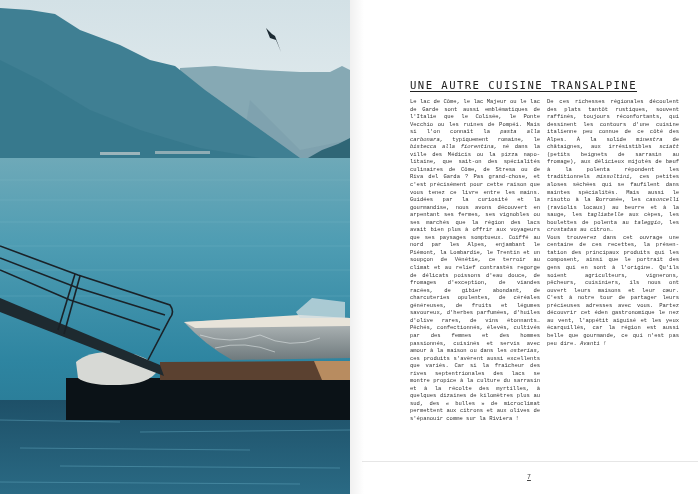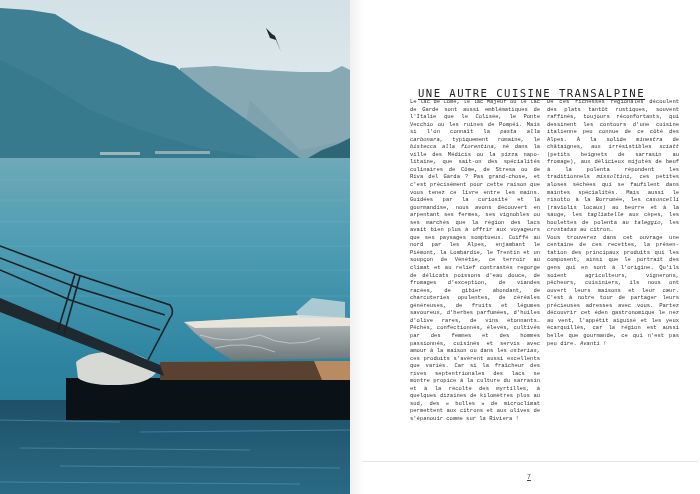--- a/index.html
+++ b/index.html
@@ -19,21 +19,21 @@
 
   
   .page-right {
     position: absolute; left: 350px; top: 0; width: 350px; height: 494px; background: #ffffff;
   }
   .gutter-shadow {
     position: absolute; left: 350px; top: 0; width: 14px; height: 494px;
     background: linear-gradient(to right, rgba(0,0,0,0.06), rgba(0,0,0,0));
   }
   .article-title {
-    position: absolute; left: 60px; top: 79px; margin: 8px;
+    position: absolute; left: 60px; top: 79px; margin: 0;
     font-family: "DejaVu Sans Mono", monospace;
     font-size: 10.6px; font-weight: normal; letter-spacing: 1.45px;
     color: #222; text-decoration: underline; text-underline-offset: 2px;
     text-decoration-thickness: 1px; white-space: nowrap;
   }
   .col {
     position: absolute; top: 98px; width: 130px;
     font-family: "Liberation Mono", monospace;
     font-size: 5.5px; line-height: 7.55px; color: #333;
     text-align: justify; hyphens: manual;

